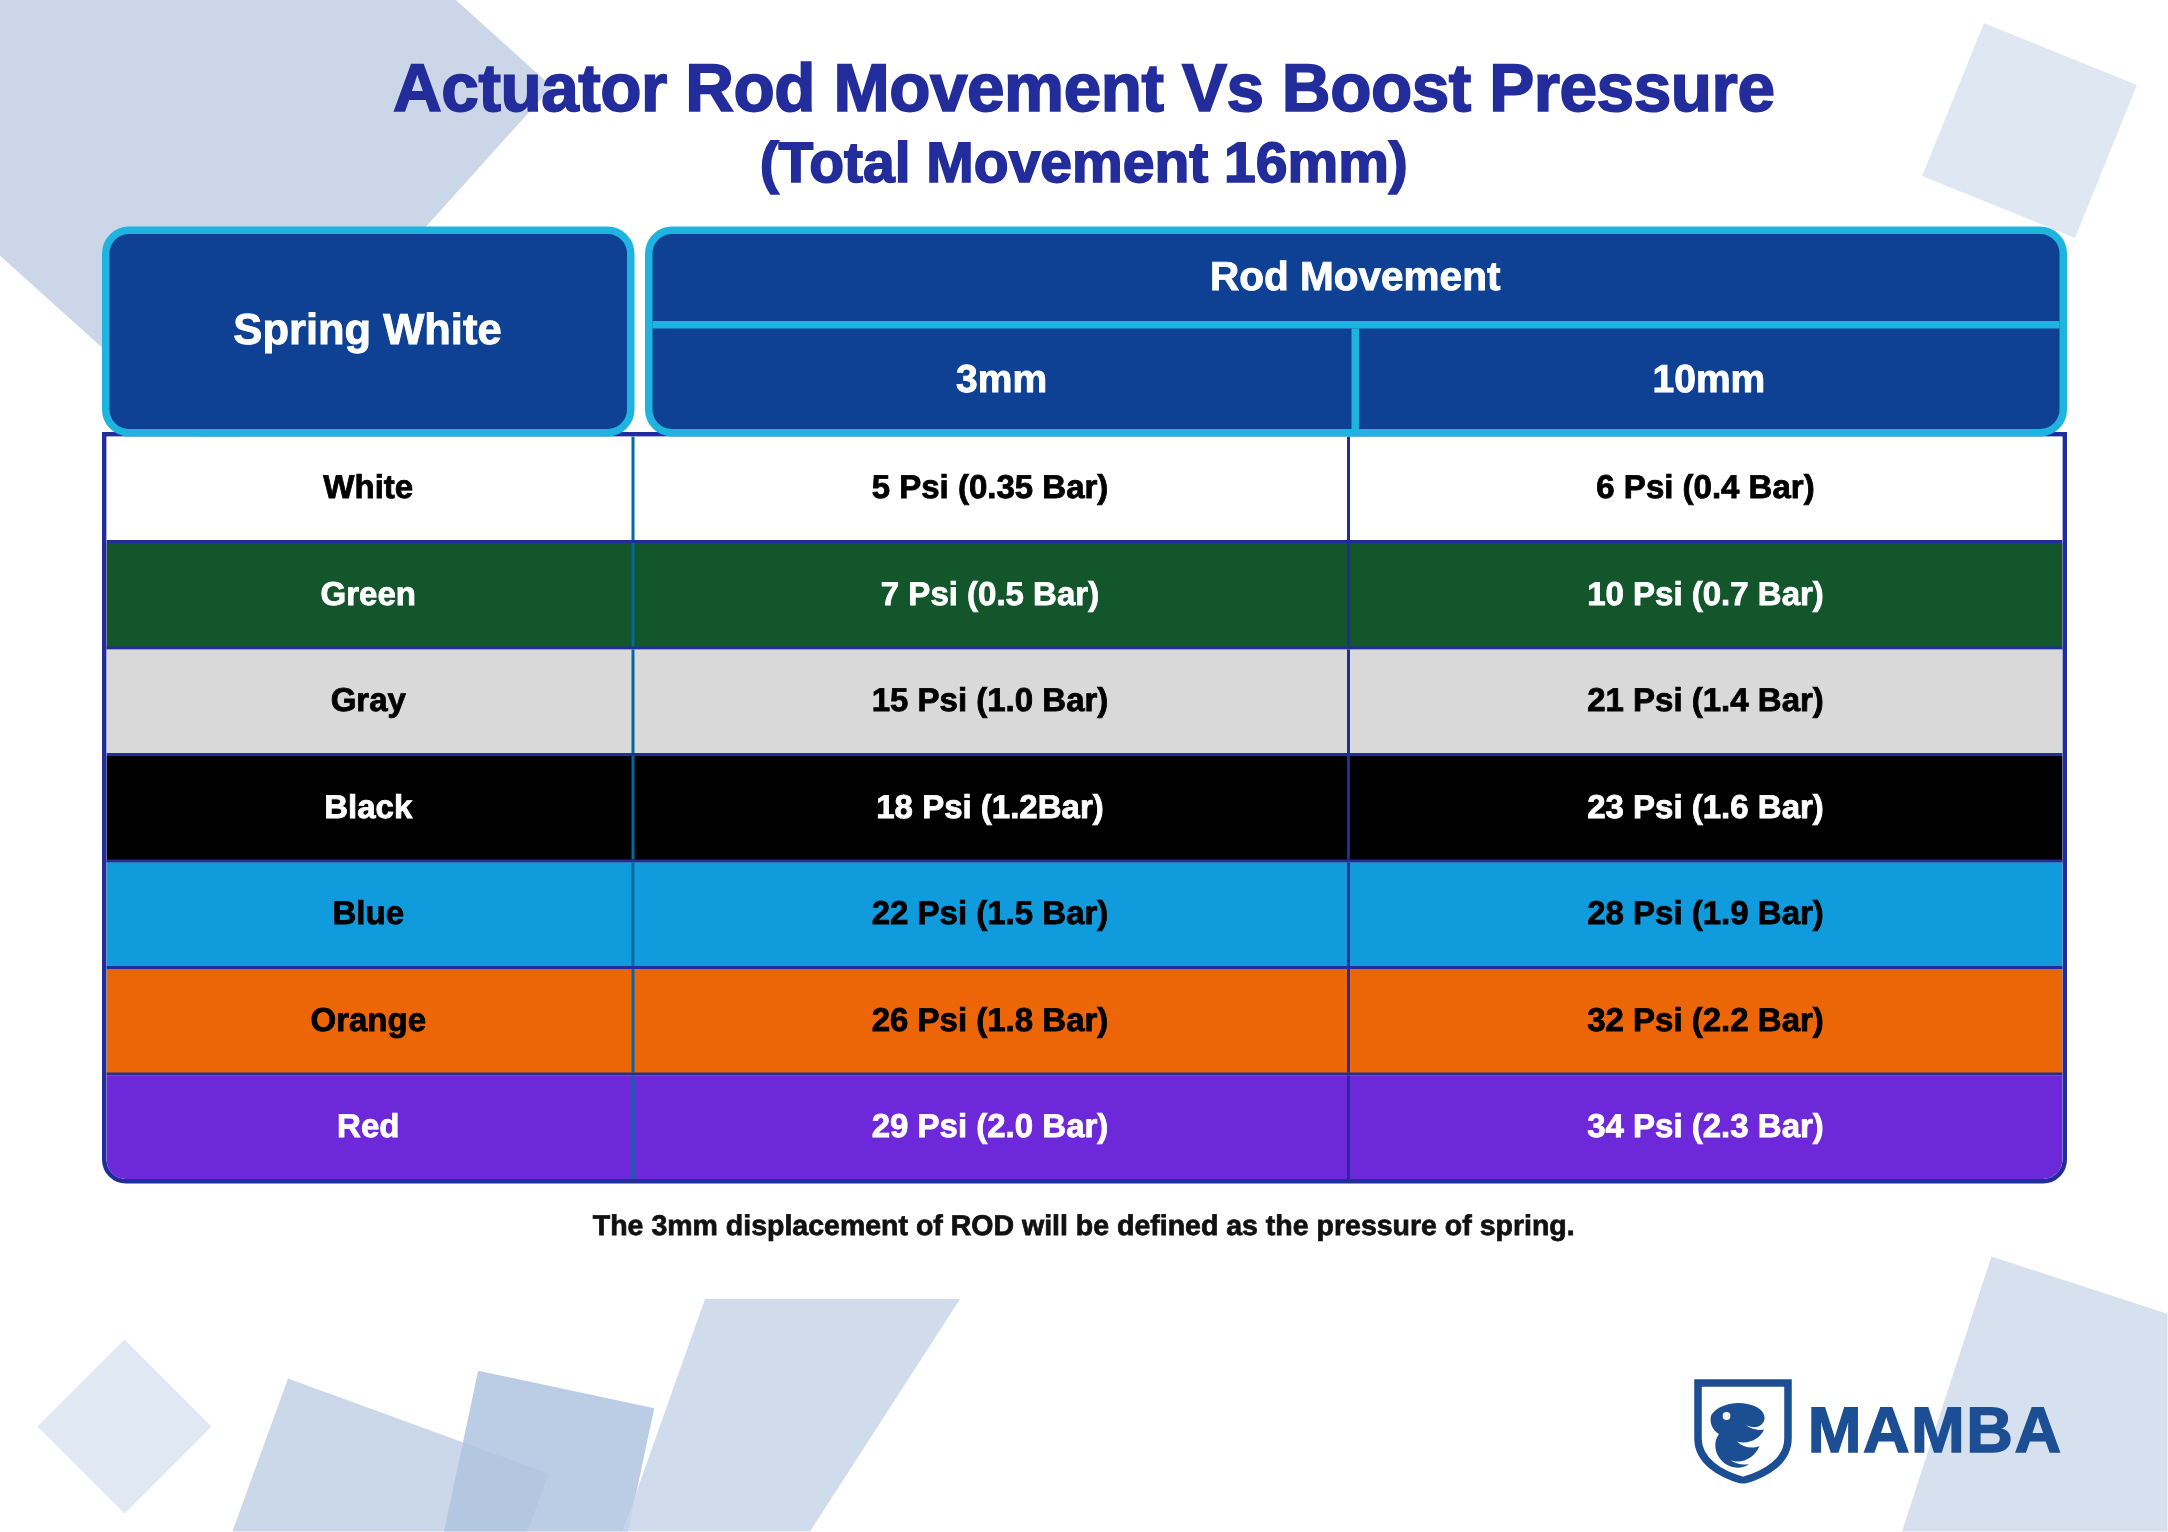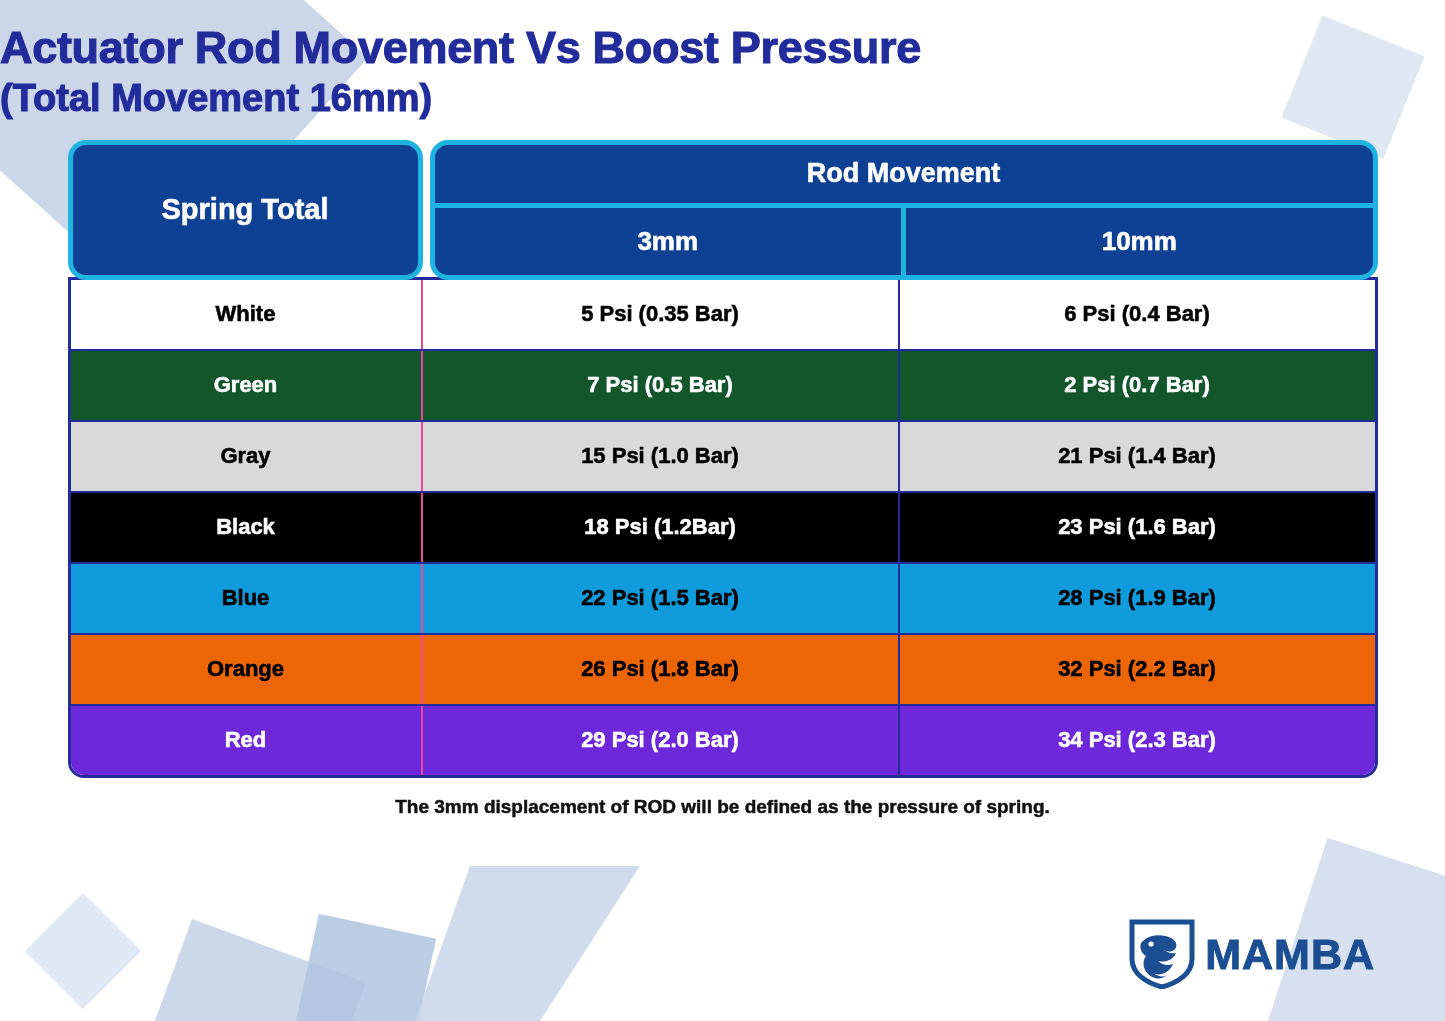--- a/index.html
+++ b/index.html
@@ -11,21 +11,21 @@
     position:relative;
   }
 
   
   #bg-decor{position:absolute;inset:0;width:1445px;height:1021px;z-index:0;pointer-events:none;}
 
   
   #page{position:relative;z-index:2;width:1445px;height:1021px;}
 
   
-  .title-block{text-align:left;padding-top:25px;}
+  .title-block{text-align:center;padding-top:36px;}
   .title-line1{
     font-size:45px;font-weight:bold;color:#232C9B;
     letter-spacing:-0.3px;line-height:1.02;
     -webkit-text-stroke:1.1px #232C9B;
   }
   .title-line2{
     font-size:38px;font-weight:bold;color:#232C9B;
     margin-top:8px;line-height:1.02;
     -webkit-text-stroke:1.1px #232C9B;
   }
@@ -77,21 +77,21 @@
     overflow:hidden;
     box-sizing:border-box;
   }
   .row{display:flex;height:69px;border-bottom:2px solid #232C9B;}
   .row:last-child{border-bottom:none;}
   .cell{
     display:flex;align-items:center;justify-content:center;
     font-size:22px;font-weight:bold;box-sizing:border-box;
     -webkit-text-stroke:0.55px currentColor;
   }
-  .c-color{width:352px;flex:0 0 352px;border-right:2px solid #ec4899;}
+  .c-color{width:352px;flex:0 0 352px;border-right:2px solid #0369a1;}
   .c-3{flex:1 1 0;border-right:2px solid #232C9B;}
   .c-10{flex:1 1 0;}
 
   
   .footer{
     margin-top:14px;text-align:center;
     color:#111111;
   }
   .footer-line{
     font-size:19px;font-weight:bold;line-height:1.62;
@@ -129,21 +129,21 @@
 
   <div class="title-block">
     <div class="title-line1">Actuator Rod Movement Vs Boost Pressure</div>
     <div class="title-line2">(Total Movement 16mm)</div>
   </div>
 
   <div class="table-wrap">
 
     <div class="hdr">
       <div class="hdr-left">
-        <span class="hdr-left-label">Spring Total</span>
+        <span class="hdr-left-label">Spring White</span>
       </div>
       <div class="hdr-right">
         <div class="hdr-right-top">
           <span>Rod Movement</span>
         </div>
         <div class="hdr-right-bot">
           <div class="hdr-sub">
             <span>3mm</span>
           </div>
           <div class="hdr-sub">
@@ -155,21 +155,21 @@
 
     <div class="tbody" id="tbody">
         <div class="row" style="background: rgb(255, 255, 255); color: rgb(0, 0, 0);">
           <div class="cell c-color">White</div>
           <div class="cell c-3">5 Psi (0.35 Bar)</div>
           <div class="cell c-10">6 Psi (0.4 Bar)</div>
         </div>
         <div class="row" style="background: rgb(19, 86, 44); color: rgb(255, 255, 255);">
           <div class="cell c-color">Green</div>
           <div class="cell c-3">7 Psi (0.5 Bar)</div>
-          <div class="cell c-10">2 Psi (0.7 Bar)</div>
+          <div class="cell c-10">10 Psi (0.7 Bar)</div>
         </div>
         <div class="row" style="background: rgb(217, 217, 217); color: rgb(0, 0, 0);">
           <div class="cell c-color">Gray</div>
           <div class="cell c-3">15 Psi (1.0 Bar)</div>
           <div class="cell c-10">21 Psi (1.4 Bar)</div>
         </div>
         <div class="row" style="background: rgb(0, 0, 0); color: rgb(255, 255, 255);">
           <div class="cell c-color">Black</div>
           <div class="cell c-3">18 Psi (1.2Bar)</div>
           <div class="cell c-10">23 Psi (1.6 Bar)</div>

